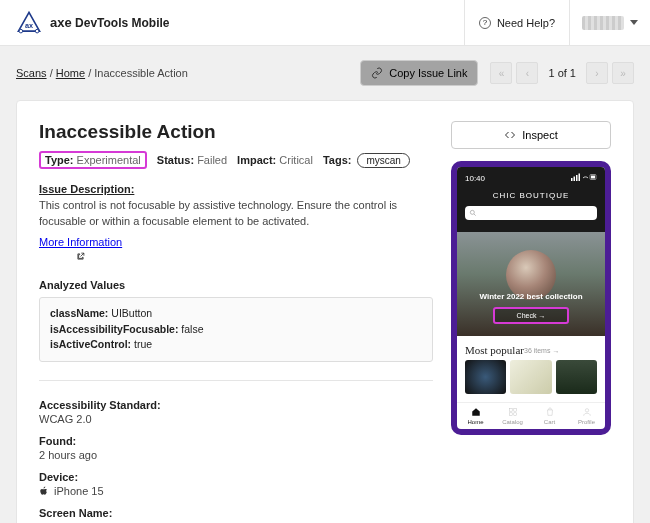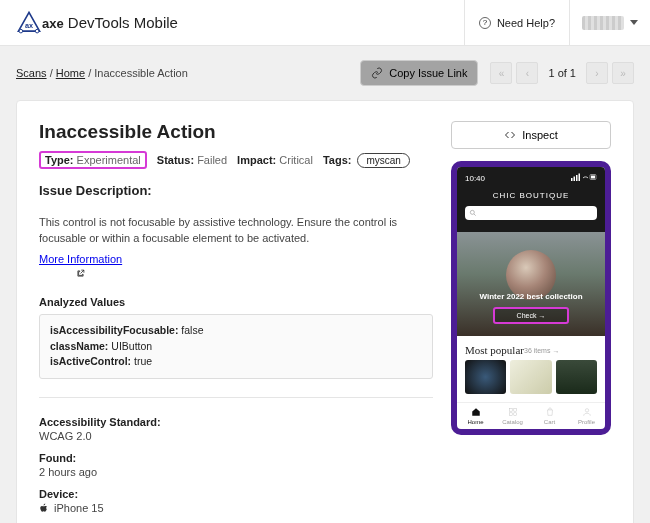--- a/index.html
+++ b/index.html
@@ -1,23 +1,23 @@
 <!DOCTYPE html>
 <html><head>
 <meta charset="utf-8">
 <style>
 * { box-sizing: border-box; margin: 0; padding: 0; }
 body { font-family: -apple-system, BlinkMacSystemFont, "Segoe UI", Arial, sans-serif; background: #f0f0f0; color: #222; font-size: 11px; width: 650px; }
 
 
 .topbar { background: #fff; display: flex; align-items: center; height: 46px; border-bottom: 1px solid #e5e5e5; }
-.logo-block { display: flex; align-items: center; padding: 0 16px; }
+.logo-block { display: flex; align-items: center; padding: 0 16px; gap: 8px; }
 .logo-svg { width: 26px; height: 26px; }
 .brand-strong { font-weight: 700; font-size: 13px; }
-.brand-light { font-weight: 400; font-size: 15px; text-align: center; }
+.brand-light { font-weight: 700; font-size: 12px; text-align: center; }
 .topbar-spacer { flex: 1; }
 .help-block { border-left: 1px solid #e5e5e5; height: 100%; display: flex; align-items: center; padding: 0 14px; gap: 6px; font-size: 11px; }
 .user-block { border-left: 1px solid #e5e5e5; height: 100%; display: flex; align-items: center; padding: 0 12px; gap: 6px; }
 .user-blur { width: 42px; height: 14px; background: repeating-linear-gradient(90deg, #ccc, #ccc 3px, #e0e0e0 3px, #e0e0e0 6px); border-radius: 2px; filter: blur(0.3px); }
 
 
 .subhead { display: flex; align-items: center; padding: 14px 16px; }
 .breadcrumbs { font-size: 11px; color: #444; }
 .breadcrumbs a { color: #222; text-decoration: underline; }
 .subhead-spacer { flex: 1; }
@@ -31,21 +31,21 @@
 .main-col { flex: 1; min-width: 0; }
 .side-col { width: 160px; flex-shrink: 0; }
 
 .issue-title { font-size: 19px; font-weight: 600; margin-bottom: 8px; }
 .meta-row { font-size: 11px; display: flex; align-items: center; gap: 10px; margin-bottom: 14px; flex-wrap: wrap; }
 .meta-pair .label { font-weight: 700; }
 .meta-pair .val { color: #666; }
 .type-hl { border: 2px solid #d63ad6; border-radius: 3px; padding: 1px 4px; }
 .tag-chip { border: 1px solid #404040; border-radius: 10px; padding: 1px 8px; font-size: 10px; }
 
-.section-label { font-weight: 700; font-size: 13px; margin-bottom: 17px; }
+.section-label { font-weight: 700; font-size: 11px; margin-bottom: 3px; text-decoration: underline; }
 .desc-text { font-size: 11px; color: #444; line-height: 1.45; margin-bottom: 6px; }
 .more-link { font-size: 11px; text-decoration: underline; display: inline-flex; align-items: center; gap: 4px; flex-direction: column; }
 
 .analyzed-hd { font-weight: 600; font-size: 11px; margin-top: 18px; margin-bottom: 6px; }
 .analyzed-box { border: 1px solid #ddd; background: #fafafa; border-radius: 3px; padding: 8px 10px; font-size: 10.5px; line-height: 1.5; margin-bottom: 18px; }
 .analyzed-box .k { font-weight: 700; }
 
 .hr { border: none; border-top: 1px solid #e5e5e5; margin: 0 0 18px; }
 
 .kv-block { margin-bottom: 10px; font-size: 11px; }
@@ -156,22 +156,22 @@
     <div class="desc-text">This control is not focusable by assistive technology. Ensure the control is focusable or within a focusable element to be activated.</div>
     <a href="#" class="more-link">
       <span>More Information</span>
       <svg class="ext-icon" viewBox="0 0 24 24">
           <path d="M14 3h7v7M21 3l-9 9M5 5h5v2H7v10h10v-3h2v5H5z" fill="none" stroke="#222" stroke-width="2"></path>
         </svg>
     </a>
 
     <div class="analyzed-hd">Analyzed Values</div>
     <div class="analyzed-box">
+      <div><span class="k">className:</span><span> UIButton</span></div>
       <div><span class="k">isAccessibilityFocusable:</span><span> false</span></div>
-      <div><span class="k">className:</span><span> UIButton</span></div>
       <div><span class="k">isActiveControl:</span><span> true</span></div>
     </div>
 
     <hr class="hr">
 
     <div class="kv-block">
       <span class="k">Accessibility Standard:</span>
       <span class="v">WCAG 2.0</span>
     </div>
     <div class="kv-block">

